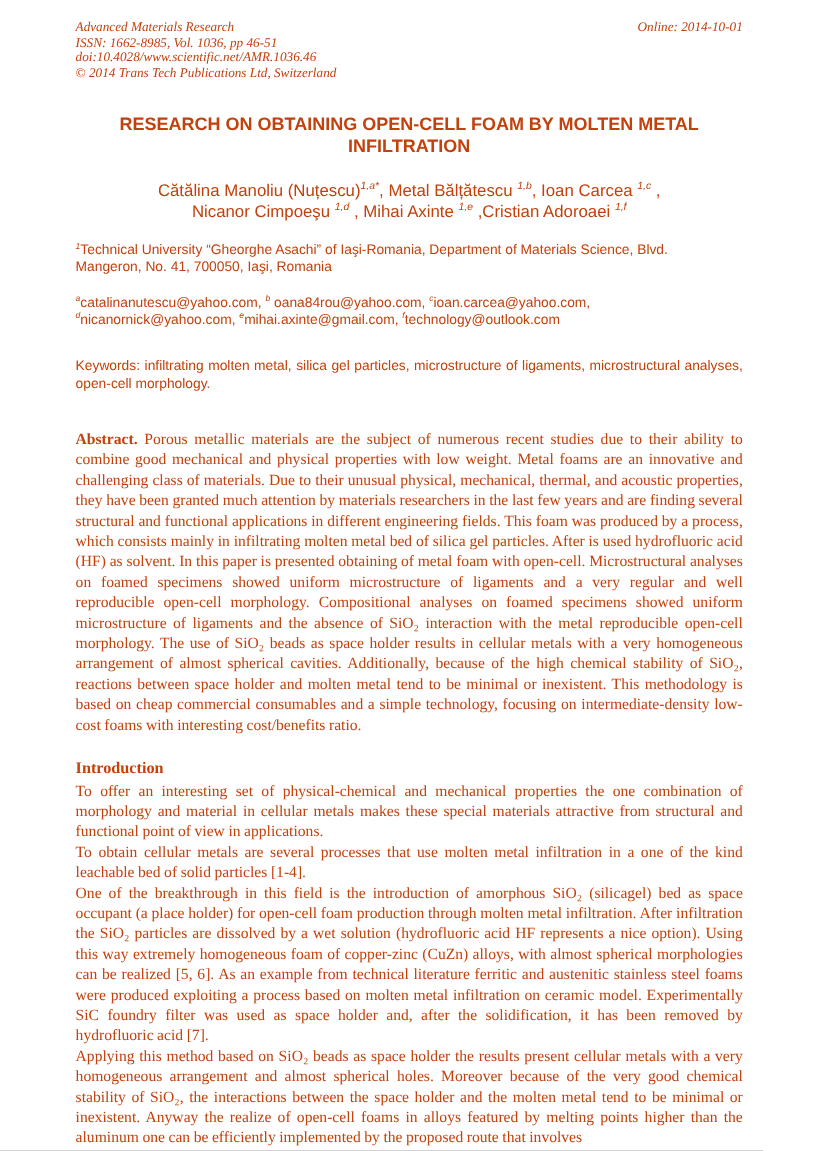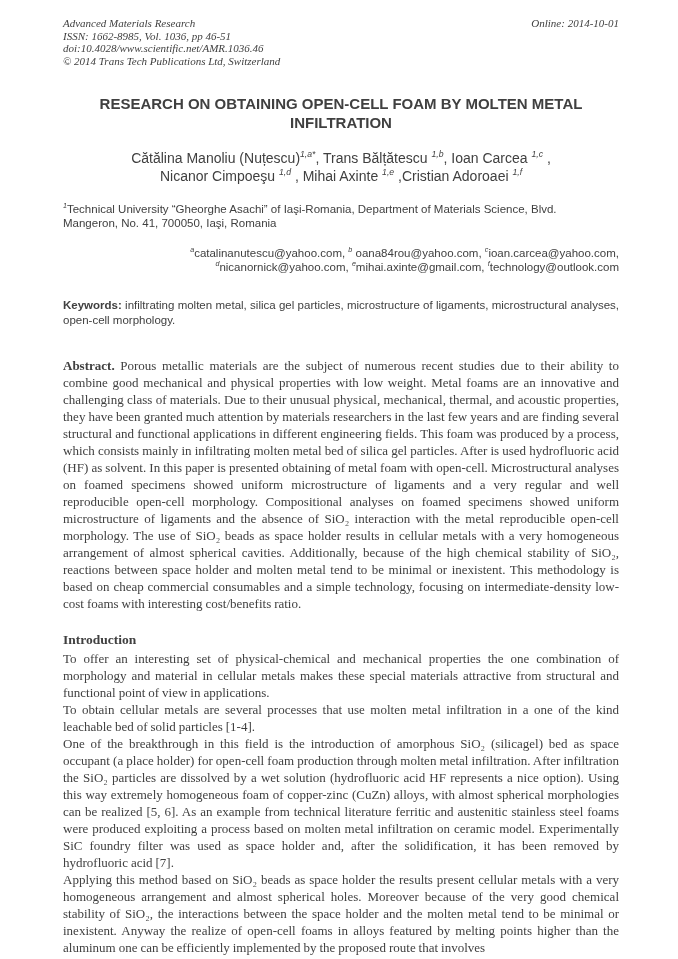--- a/index.html
+++ b/index.html
@@ -1,18 +1,18 @@
 <!DOCTYPE html>
 <html><head>
 <meta charset="utf-8">
 <style>
   html, body { margin: 0; padding: 0; background: #888; }
   .page {
     width: 678px; height: 959px;
-    background: #ffffff; color: #404040;
+    background: #ffffff; color: #c2410c;
     box-sizing: border-box;
     padding: 17px 59px 0 63px;
     overflow: hidden;
     position: relative;
   }
   
   .header-row {
     display: flex; justify-content: space-between; align-items: flex-start;
     font: italic 11px/12.5px "Liberation Serif", serif;
   }
@@ -37,30 +37,30 @@
 
   
   .affiliation {
     margin-top: 18px;
     font: 11.5px/13.5px "Liberation Sans", sans-serif;
     text-align: left;
   }
   .emails {
     margin-top: 17px;
     font: 11.5px/13.5px "Liberation Sans", sans-serif;
-    text-align: right;
+    text-align: left;
   }
 
   
   .keywords {
     margin: 24px 0 0 0;
     font: 11.5px/14.5px "Liberation Sans", sans-serif;
     text-align: justify;
   }
-  .keywords b { font-weight: bold; }
+  .keywords b { font-weight: normal; }
 
   
   .abstract, .body-par {
     font: 13px/17px "Liberation Serif", serif;
     text-align: justify;
     word-spacing: -0.3px;
     margin: 0;
   }
   .abstract { margin-top: 30px; }
   .section-heading {
@@ -79,21 +79,21 @@
       <div>ISSN: 1662-8985, Vol. 1036, pp 46-51</div>
       <div>doi:10.4028/www.scientific.net/AMR.1036.46</div>
       <div>© 2014 Trans Tech Publications Ltd, Switzerland</div>
     </div>
     <div class="header-right">Online: 2014-10-01</div>
   </div>
 
   <h1 class="title">RESEARCH ON OBTAINING OPEN-CELL FOAM BY MOLTEN METAL INFILTRATION</h1>
 
   <div class="authors">
-    <div><span><span>Cătălina Manoliu (Nuțescu)</span><sup>1,a*</sup><span>, </span></span><span><span>Trans Bălțătescu </span><sup>1,b</sup><span>, </span></span><span><span>Ioan Carcea </span><sup>1,c</sup><span> ,</span></span></div>
+    <div><span><span>Cătălina Manoliu (Nuțescu)</span><sup>1,a*</sup><span>, </span></span><span><span>Metal Bălțătescu </span><sup>1,b</sup><span>, </span></span><span><span>Ioan Carcea </span><sup>1,c</sup><span> ,</span></span></div>
     <div><span><span>Nicanor Cimpoeşu </span><sup>1,d</sup><span> , </span></span><span><span>Mihai Axinte </span><sup>1,e</sup><span> ,</span></span><span><span>Cristian Adoroaei </span><sup>1,f</sup><span></span></span></div>
   </div>
 
   <div class="affiliation">
     <div><sup>1</sup><span>Technical University “Gheorghe Asachi” of Iaşi-Romania, Department of Materials Science, Blvd.</span></div>
     <div>Mangeron, No. 41, 700050, Iaşi, Romania</div>
   </div>
 
   <div class="emails">
     <div><span><sup>a</sup><span>catalinanutescu@yahoo.com</span><span>, </span></span><span><sup>b</sup><span> oana84rou@yahoo.com</span><span>, </span></span><span><sup>c</sup><span>ioan.carcea@yahoo.com</span><span>,</span></span></div>

